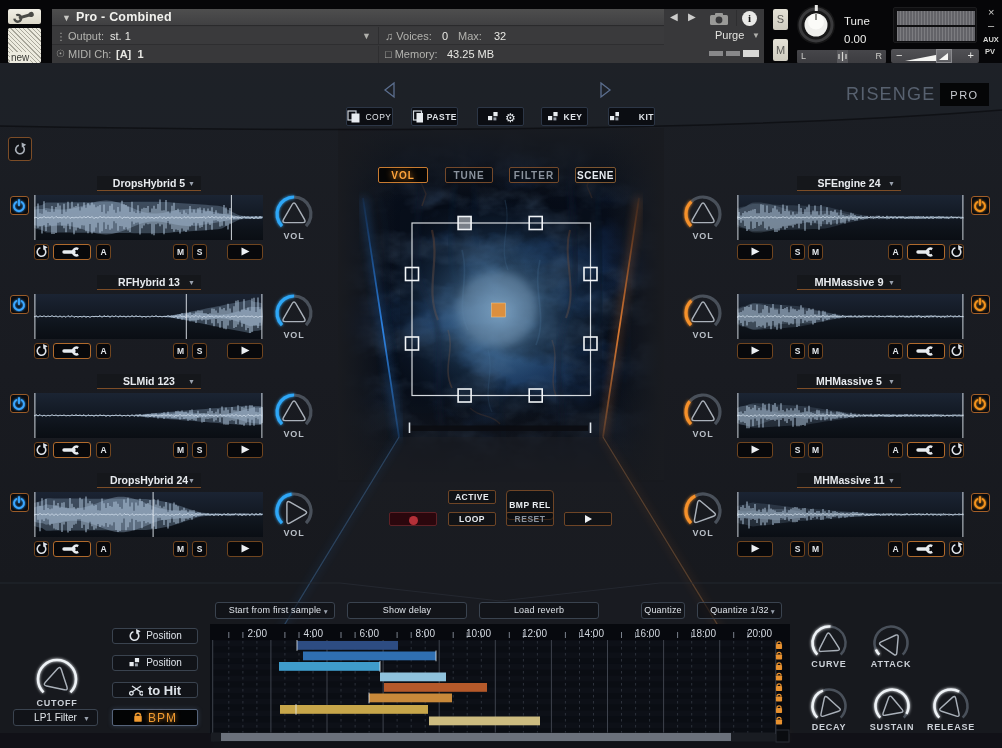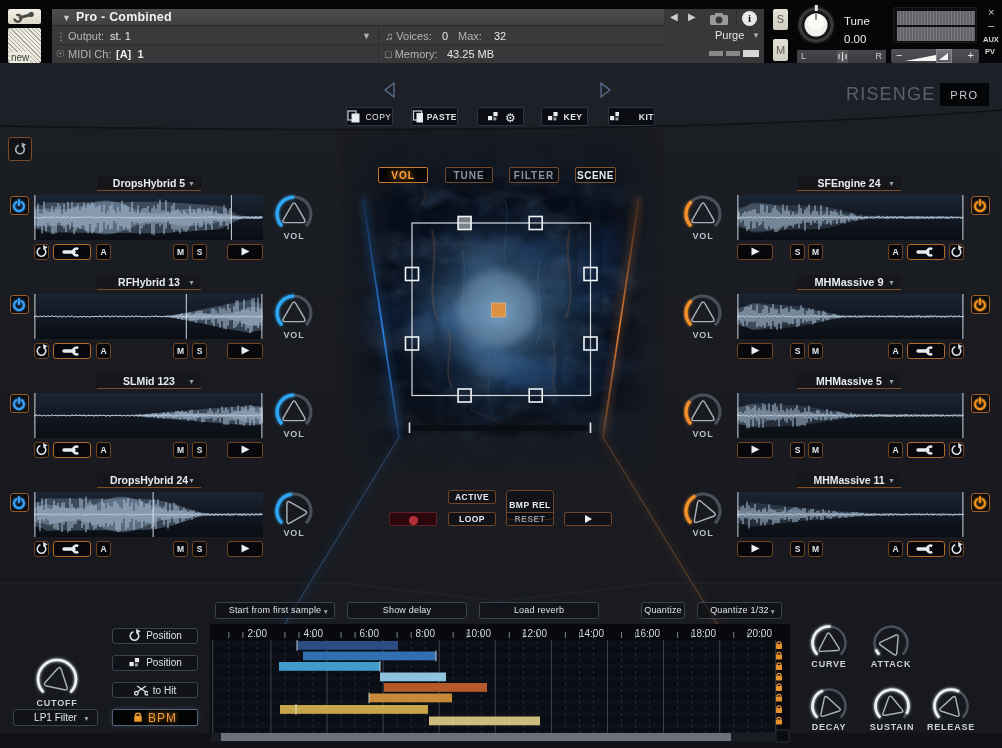--- a/index.html
+++ b/index.html
@@ -870,21 +870,21 @@
     </div>
     <div class="gbtn" style="left:112px;top:682px;width:86px;height:16px;gap:5px">
       <svg width="14" height="12">
         <g stroke="#dde2e8" stroke-width="1.3" fill="none">
           <line x1="3" y1="2" x2="12" y2="8"></line>
           <line x1="12" y1="2" x2="3" y2="8"></line>
           <circle cx="2.4" cy="9.3" r="1.8"></circle>
           <circle cx="12.6" cy="9.3" r="1.8"></circle>
         </g>
       </svg>
-      <span style="font-size:10px;font-weight:normal">to Hit</span>
+      <span style="font-size:13px;font-weight:bold">to Hit</span>
     </div>
     <div class="abs" style="left:112px;top:709px;width:86px;height:17px;background:#030405;border:1px solid #55637a;border-radius:2px;display:flex;align-items:center;justify-content:center;gap:5px;box-shadow:0 0 5px rgba(120,150,200,0.25)">
       <svg width="10" height="11">
         <g transform="translate(5,5.5) scale(1.1)">
           <path d="M -2.30 -1.50 A 2.3 2.3 0 0 1 2.30 -1.50" stroke="#f09a30" stroke-width="1.4" fill="none"></path>
           <rect x="-3.4" y="-1.5" width="6.8" height="5.4" rx="0.8" fill="#f09a30"></rect>
         </g>
       </svg>
       <span style="font-size:12px;font-weight:normal;color:#f09a30;letter-spacing:1px;text-shadow:0 0 5px rgba(240,150,40,0.8)">BPM</span>
     </div>

